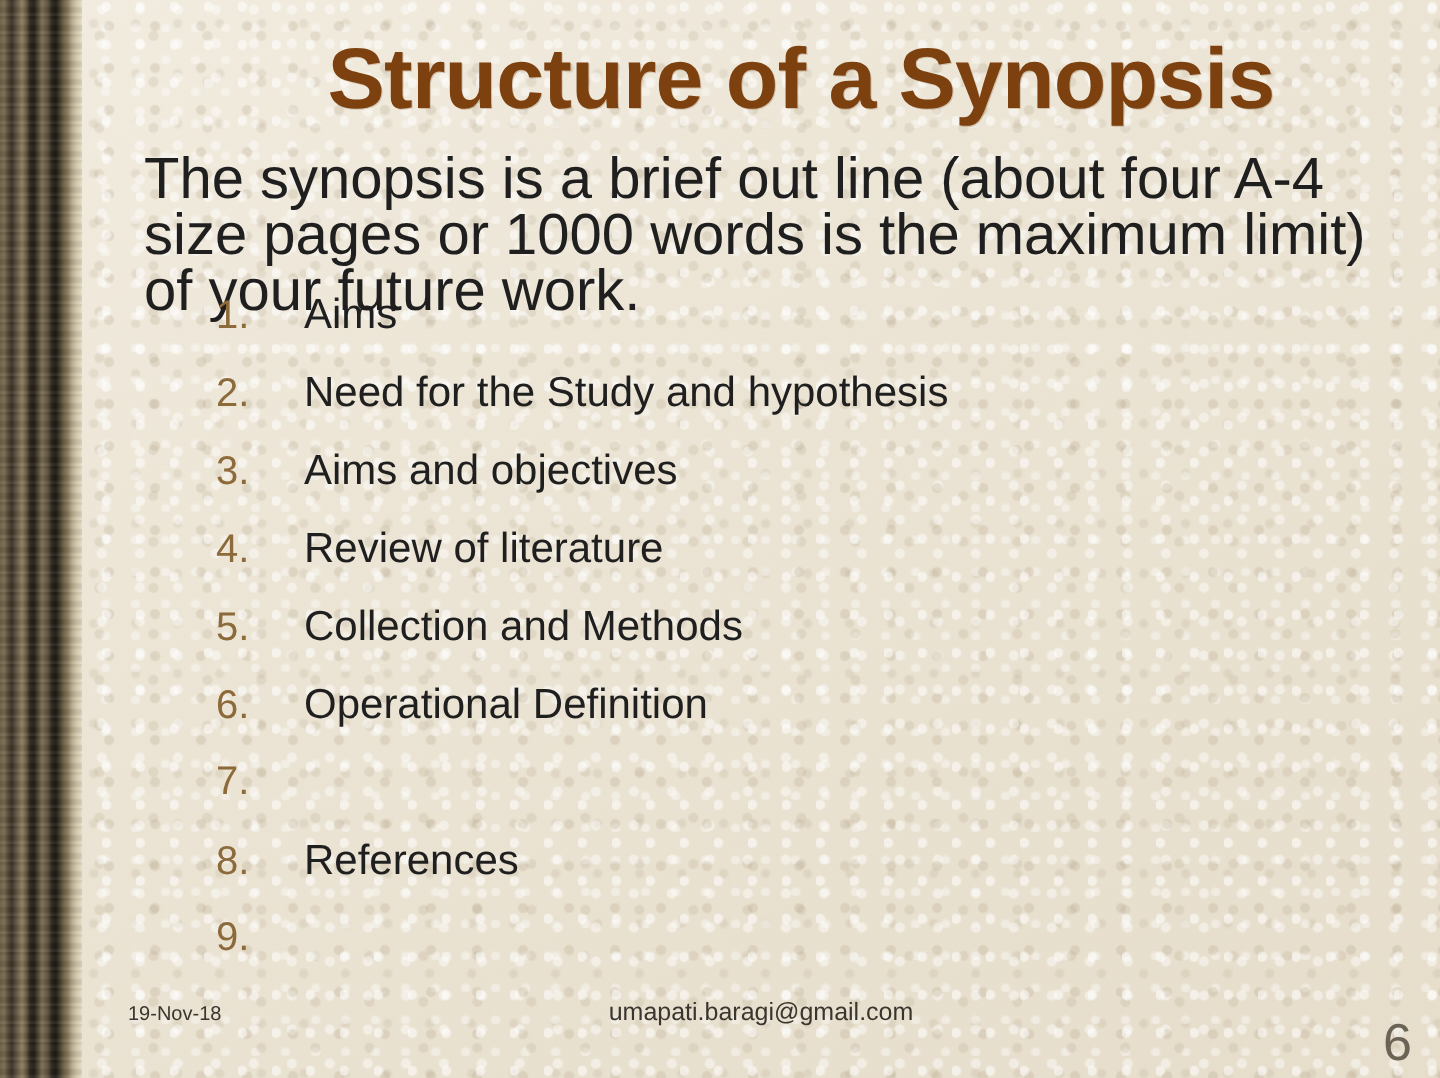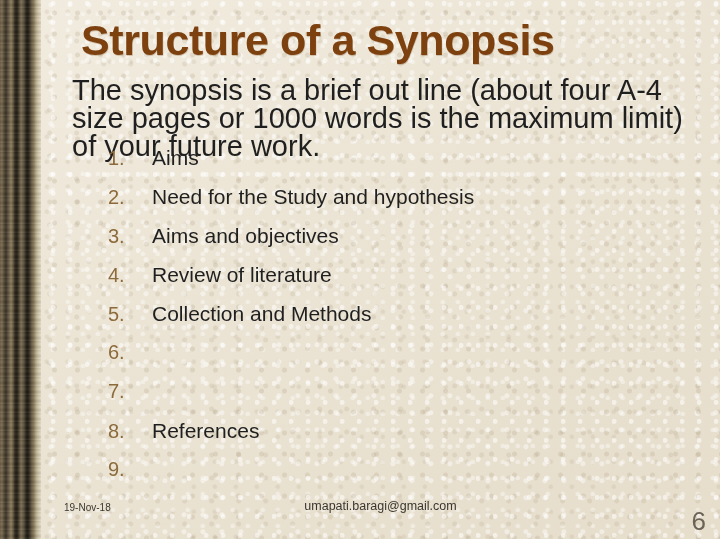--- a/index.html
+++ b/index.html
@@ -70,21 +70,21 @@
   }
 
   
   #slide-title {
     position: absolute;
     left: 41px;
     right: 0;
     top: 12px;
     height: 56px;
     line-height: 56px;
-    text-align: left;
+    text-align: center;
     font-size: 43px;
     font-weight: bold;
     color: #7d4110;
     letter-spacing: -0.4px;
     text-shadow: 0.5px 0.5px 0 rgba(120,70,25,0.25);
     white-space: nowrap;
     padding-left: 40px;
   }
 
   
@@ -182,20 +182,21 @@
       <span class="list-text">Review of literature</span>
     </div>
 
     <div class="list-item">
       <span class="list-number">5.</span>
       <span class="list-text">Collection and Methods</span>
     </div>
 
     <div class="list-item">
       <span class="list-number">6.</span>
+      <span class="list-text">Operational Definition</span>
     </div>
 
     <div class="list-item">
       <span class="list-number">7.</span>
     </div>
 
     <div class="list-item">
       <span class="list-number">8.</span>
       <span class="list-text">References</span>
     </div>

